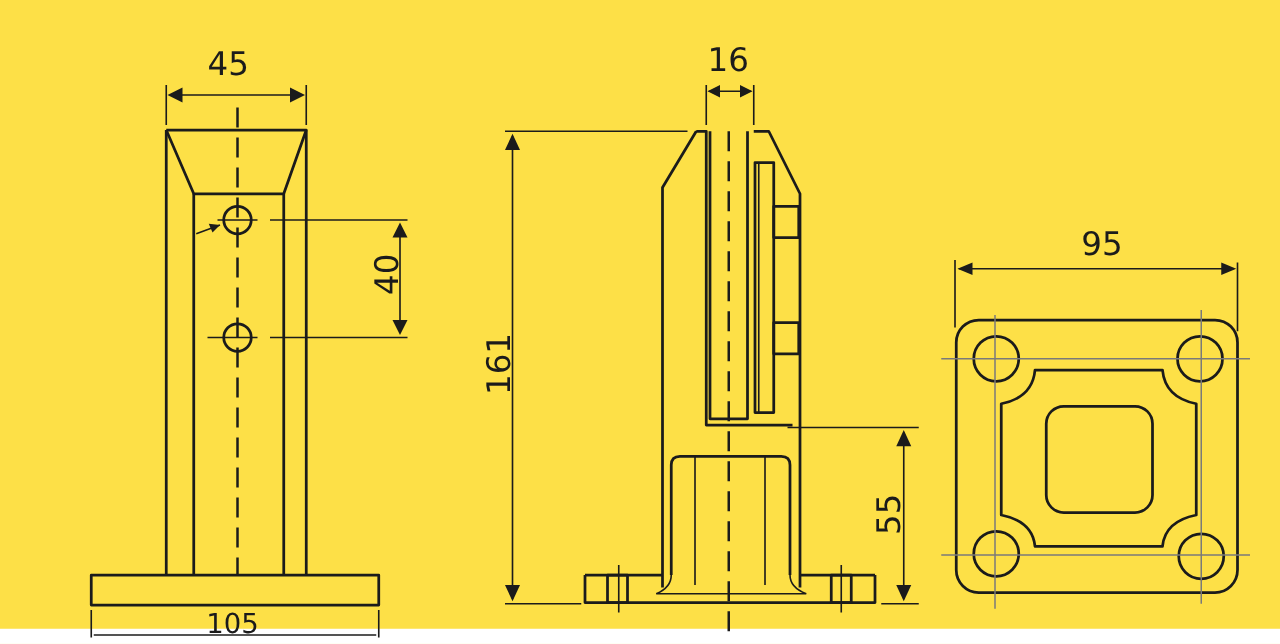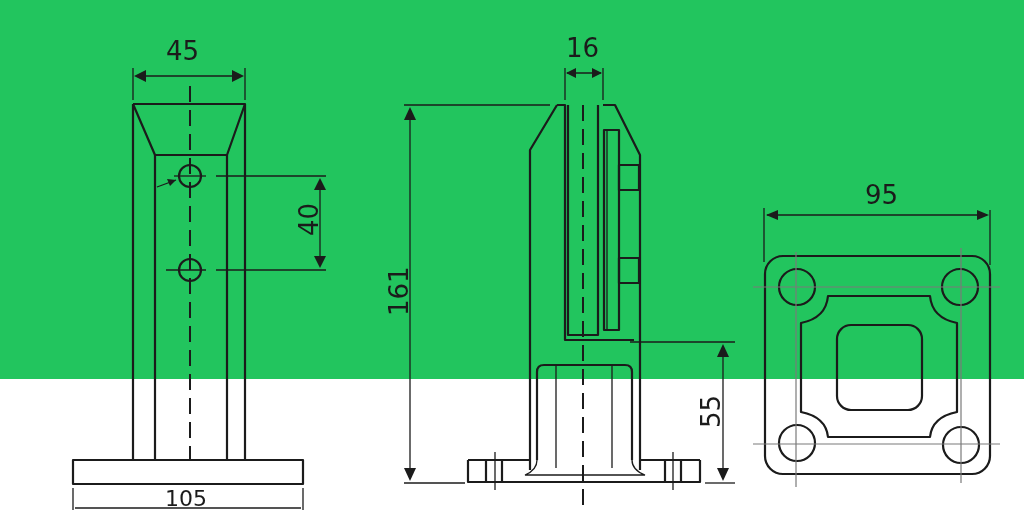--- a/index.html
+++ b/index.html
@@ -1,17 +1,17 @@
 <!DOCTYPE html>
 <html><head>
 <meta charset="utf-8">
 <style>
   html, body { margin: 0; padding: 0; background: #ffffff; }
   body { width: 1024px; height: 515px; overflow: hidden; font-family: "DejaVu Sans", sans-serif; }
-  #stage { position: relative; width: 1024px; height: 379px; background: #22c55e; }
+  #stage { position: relative; width: 1024px; height: 503px; background: #fde047; }
   svg { position: absolute; left: 0; top: 0; }
   .ln { stroke: #1b1b1b; stroke-width: 2.2; fill: none; stroke-linejoin: round; }
   .thin { stroke: #1b1b1b; stroke-width: 1.3; fill: none; }
   .dash { stroke: #1b1b1b; stroke-width: 2; fill: none; stroke-dasharray: 16 8; }
   .grey { stroke: #7a7a7a; stroke-width: 1.2; fill: none; }
   .dimtxt { font-family: "DejaVu Sans", sans-serif; font-size: 26px; fill: #1b1b1b; }
 </style>
 </head>
 <body>
 

